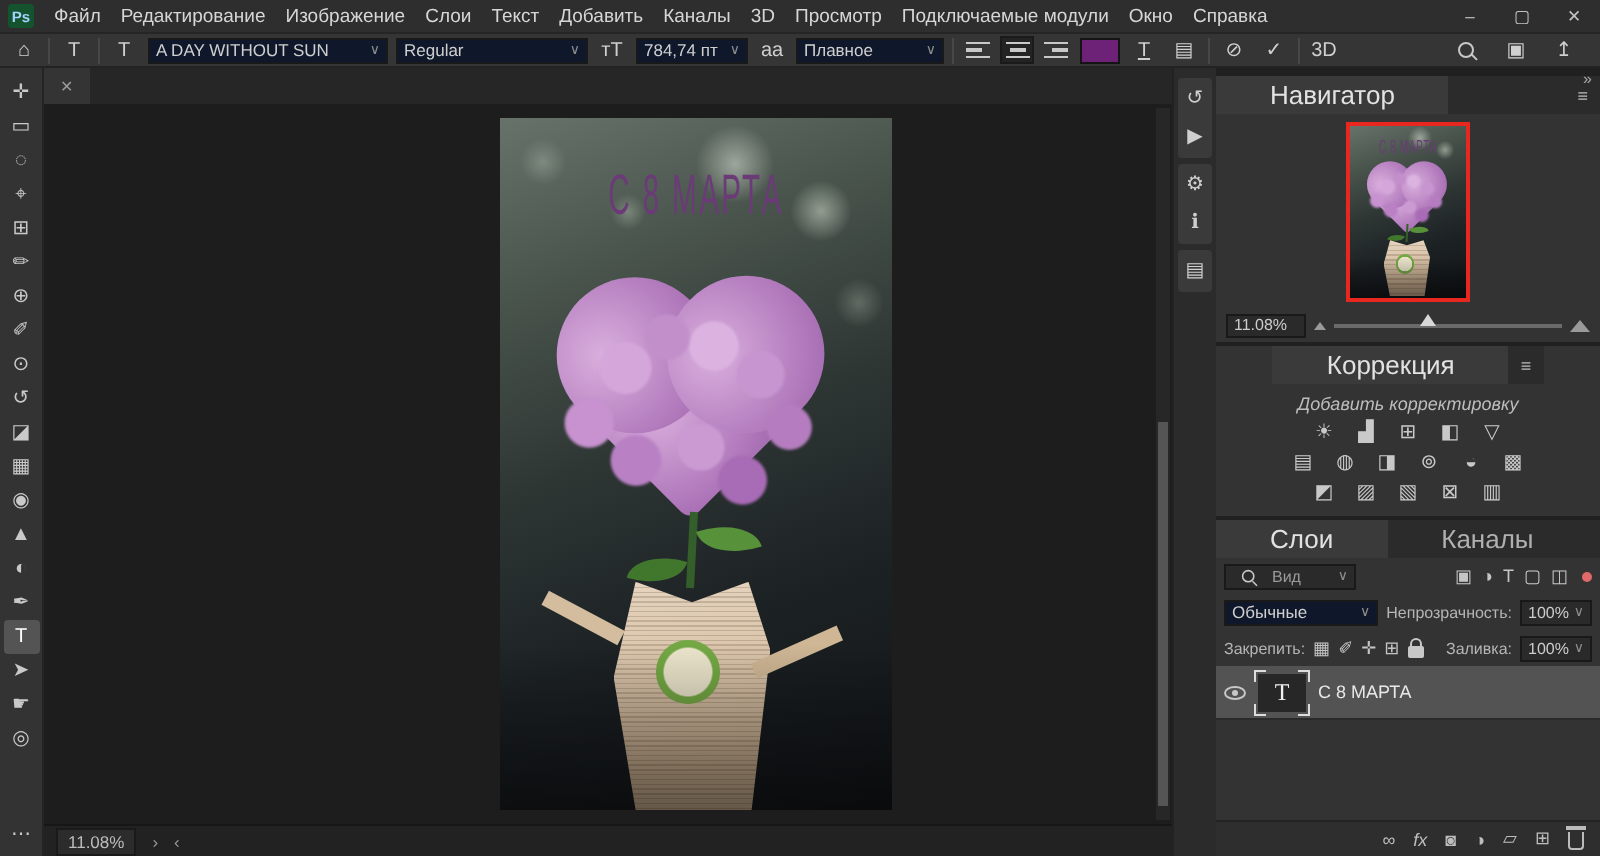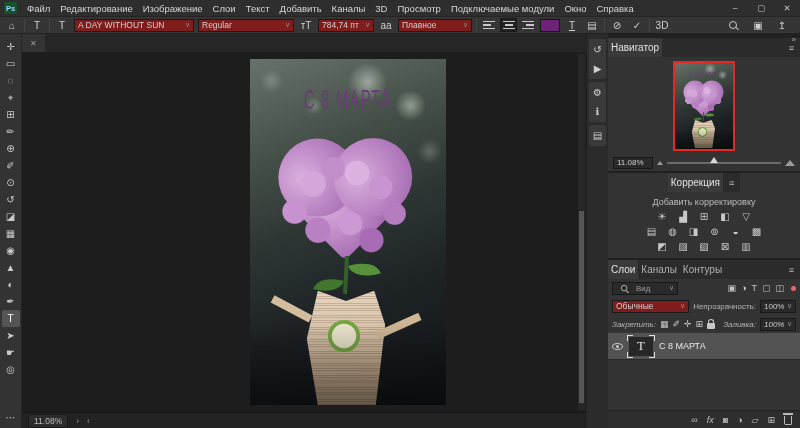--- a/index.html
+++ b/index.html
@@ -13,21 +13,21 @@
     font-size:7.5px; font-weight:bold; display:flex; align-items:center; justify-content:center; border-radius:2px; }
   .menu-item { padding:0 5px; font-size:9.5px; color:#d6d6d6; }
   .win-controls { margin-left:auto; display:flex; }
   .win-btn { width:26px; text-align:center; font-size:8.5px; color:#c2c2c2; }
 
   
   .optionsbar { height:18px; background:#353535; border-top:1px solid #252525; border-bottom:1px solid #232323;
     display:flex; align-items:center; gap:4px; padding:0 4px; flex:0 0 18px; }
   .icon-btn { min-width:16px; text-align:center; font-size:10px; color:#cfcfcf; }
   .vdiv { width:1px; height:13px; background:#474747; }
-  .select { height:13px; background:#7f1d1d; border:1px solid #191919; display:flex; align-items:center;
+  .select { height:13px; background:#0f172a; border:1px solid #191919; display:flex; align-items:center;
     padding:4px 3px; font-size:8.5px; color:#cfcfcf; white-space:nowrap; overflow:hidden; }
   .select .caret { margin-left:auto; color:#8d8d8d; font-size:7px; padding-left:3px; }
   .w-font{width:120px;} .w-style{width:96px;} .w-size{width:56px;} .w-smooth{width:74px;}
   .align-group { display:flex; gap:2px; align-items:center; }
   .align-icon { width:17px; height:14px; display:flex; flex-direction:column; justify-content:center; gap:2px; padding:0 2px; }
   .align-icon i { display:block; height:1.5px; background:#c8c8c8; }
   .al-left { align-items:flex-start; } .al-center { align-items:center; } .al-right { align-items:flex-end; }
   .align-icon i:nth-child(1){width:12px;} .align-icon i:nth-child(2){width:8px;} .align-icon i:nth-child(3){width:12px;}
   .align-icon.active { background:#232323; border:1px solid #1a1a1a; }
   .swatch { width:20px; height:13px; border:1px solid #141414; }
@@ -104,54 +104,54 @@
 
   
   .collapsed-strip { width:22px; background:#2b2b2b; border-left:1px solid #222222; flex:0 0 22px; padding-top:5px; }
   .cp-group { background:#3a3a3a; margin:0 2px 3px 2px; border-radius:2px; padding:1px 0; }
   .cp-icon { height:19px; display:flex; align-items:center; justify-content:center; font-size:10px; color:#cfcfcf; }
 
   .dock { width:192px; background:#202020; display:flex; flex-direction:column; position:relative; flex:0 0 192px; }
   .dock-collapse { position:absolute; top:1px; right:4px; font-size:8px; color:#aaaaaa; }
   .panel { background:#333333; margin-bottom:2px; display:flex; flex-direction:column; }
   .phead { height:19px; background:#2b2b2b; display:flex; align-items:stretch; flex:0 0 19px; }
-  .ptab { background:#3a3a3a; padding:0 3px; display:flex; align-items:center; font-size:10px; color:#e2e2e2; }
+  .ptab { background:#3a3a3a; padding:0 27px; display:flex; align-items:center; font-size:13px; color:#e2e2e2; }
   .ptab.off { background:transparent; color:#b0b0b0; }
   .pmenu { margin-left:auto; color:#bbbbbb; padding:0 6px; display:flex; align-items:center; font-size:9px; }
 
   .nav-body { height:97px; display:flex; align-items:center; justify-content:center; }
   .nav-thumb { border:2px solid #e8281e; }
   .nav-foot { height:17px; display:flex; align-items:center; gap:4px; padding:0 5px; flex:0 0 17px; }
   .nav-zoom { width:40px; height:12px; background:#2a2a2a; border:1px solid #191919; font-size:8px;
     display:flex; align-items:center; padding:0 3px; color:#cccccc; }
   .tri-s { width:0; height:0; border-left:3.5px solid transparent; border-right:3.5px solid transparent; border-bottom:4px solid #9a9a9a; }
   .tri-b { width:0; height:0; border-left:5.5px solid transparent; border-right:5.5px solid transparent; border-bottom:6px solid #9a9a9a; }
   .nav-slider { flex:1; height:2px; background:#6a6a6a; position:relative; }
   .nav-slider .sl-thumb { position:absolute; left:38%; top:-5px; width:0; height:0;
     border-left:4.5px solid transparent; border-right:4.5px solid transparent; border-bottom:6px solid #d8d8d8; }
 
-  .adj-hint { font-size:9px; color:#bdbdbd; padding:5px 7px 2px; }
+  .adj-hint { font-size:9px; color:#bdbdbd; padding:5px 7px 2px;font-style:italic; }
   .adj-row { display:flex; justify-content:center; gap:8px; padding:2px 0; }
   .adj-icon { font-size:10px; color:#c9c9c9; width:13px; text-align:center; }
   .adjustments { padding-bottom:4px;align-items:center; }
 
   .layers-panel { flex:1; min-height:0; }
   .lrow { display:flex; align-items:center; gap:4px; padding:0 4px; }
   .filter-row { height:18px; flex:0 0 18px; }
   .search-well { width:66px; height:13px; background:#2a2a2a; border:1px solid #191919; display:flex;
     align-items:center; gap:3px; padding:0 3px; font-size:8px; color:#9a9a9a; }
   .filter-icons { margin-left:auto; display:flex; gap:5px; align-items:center; }
   .f-icon { font-size:9px; color:#c5c5c5; }
   .red-dot { width:5px; height:5px; border-radius:50%; background:#e06a6a; margin-left:2px; }
   .blend-row { height:18px; flex:0 0 18px; }
   .blend-select { flex:1; min-width:0; }
   .small-label { font-size:8px; color:#b5b5b5; white-space:nowrap; }
   .mini-select { width:36px; height:13px; background:#2a2a2a; border:1px solid #191919; display:flex;
     align-items:center; padding:0 3px; font-size:8px; color:#cccccc; flex:0 0 36px; }
-  .lock-row { height:18px; flex:0 0 18px;font-style:italic; }
+  .lock-row { height:18px; flex:0 0 18px; }
   .lock-icons { display:flex; gap:4px; align-items:center; }
   .l-icon { font-size:9px; color:#c5c5c5; }
   .lock-glyph { width:8px; height:6px; background:#c8c8c8; border-radius:1px; position:relative; margin-top:4px; }
   .lock-glyph::before { content:''; position:absolute; width:4px; height:4px; border:1px solid #c8c8c8;
     border-bottom:none; border-radius:3px 3px 0 0; top:-4px; left:1px; }
   .layer-item { height:27px; border-bottom:1px solid #2a2a2a; gap:6px; }
   .layer-item.selected { background:#535353; }
   .eye { width:11px; height:7px; border:1px solid #c8c8c8; border-radius:50%; position:relative; flex:0 0 11px; }
   .eye::after { content:''; position:absolute; width:3px; height:3px; background:#c8c8c8; border-radius:50%; top:1px; left:3px; }
   .t-thumb { width:24px; height:19px; background:#272727; color:#f0f0f0; display:flex; align-items:center;

